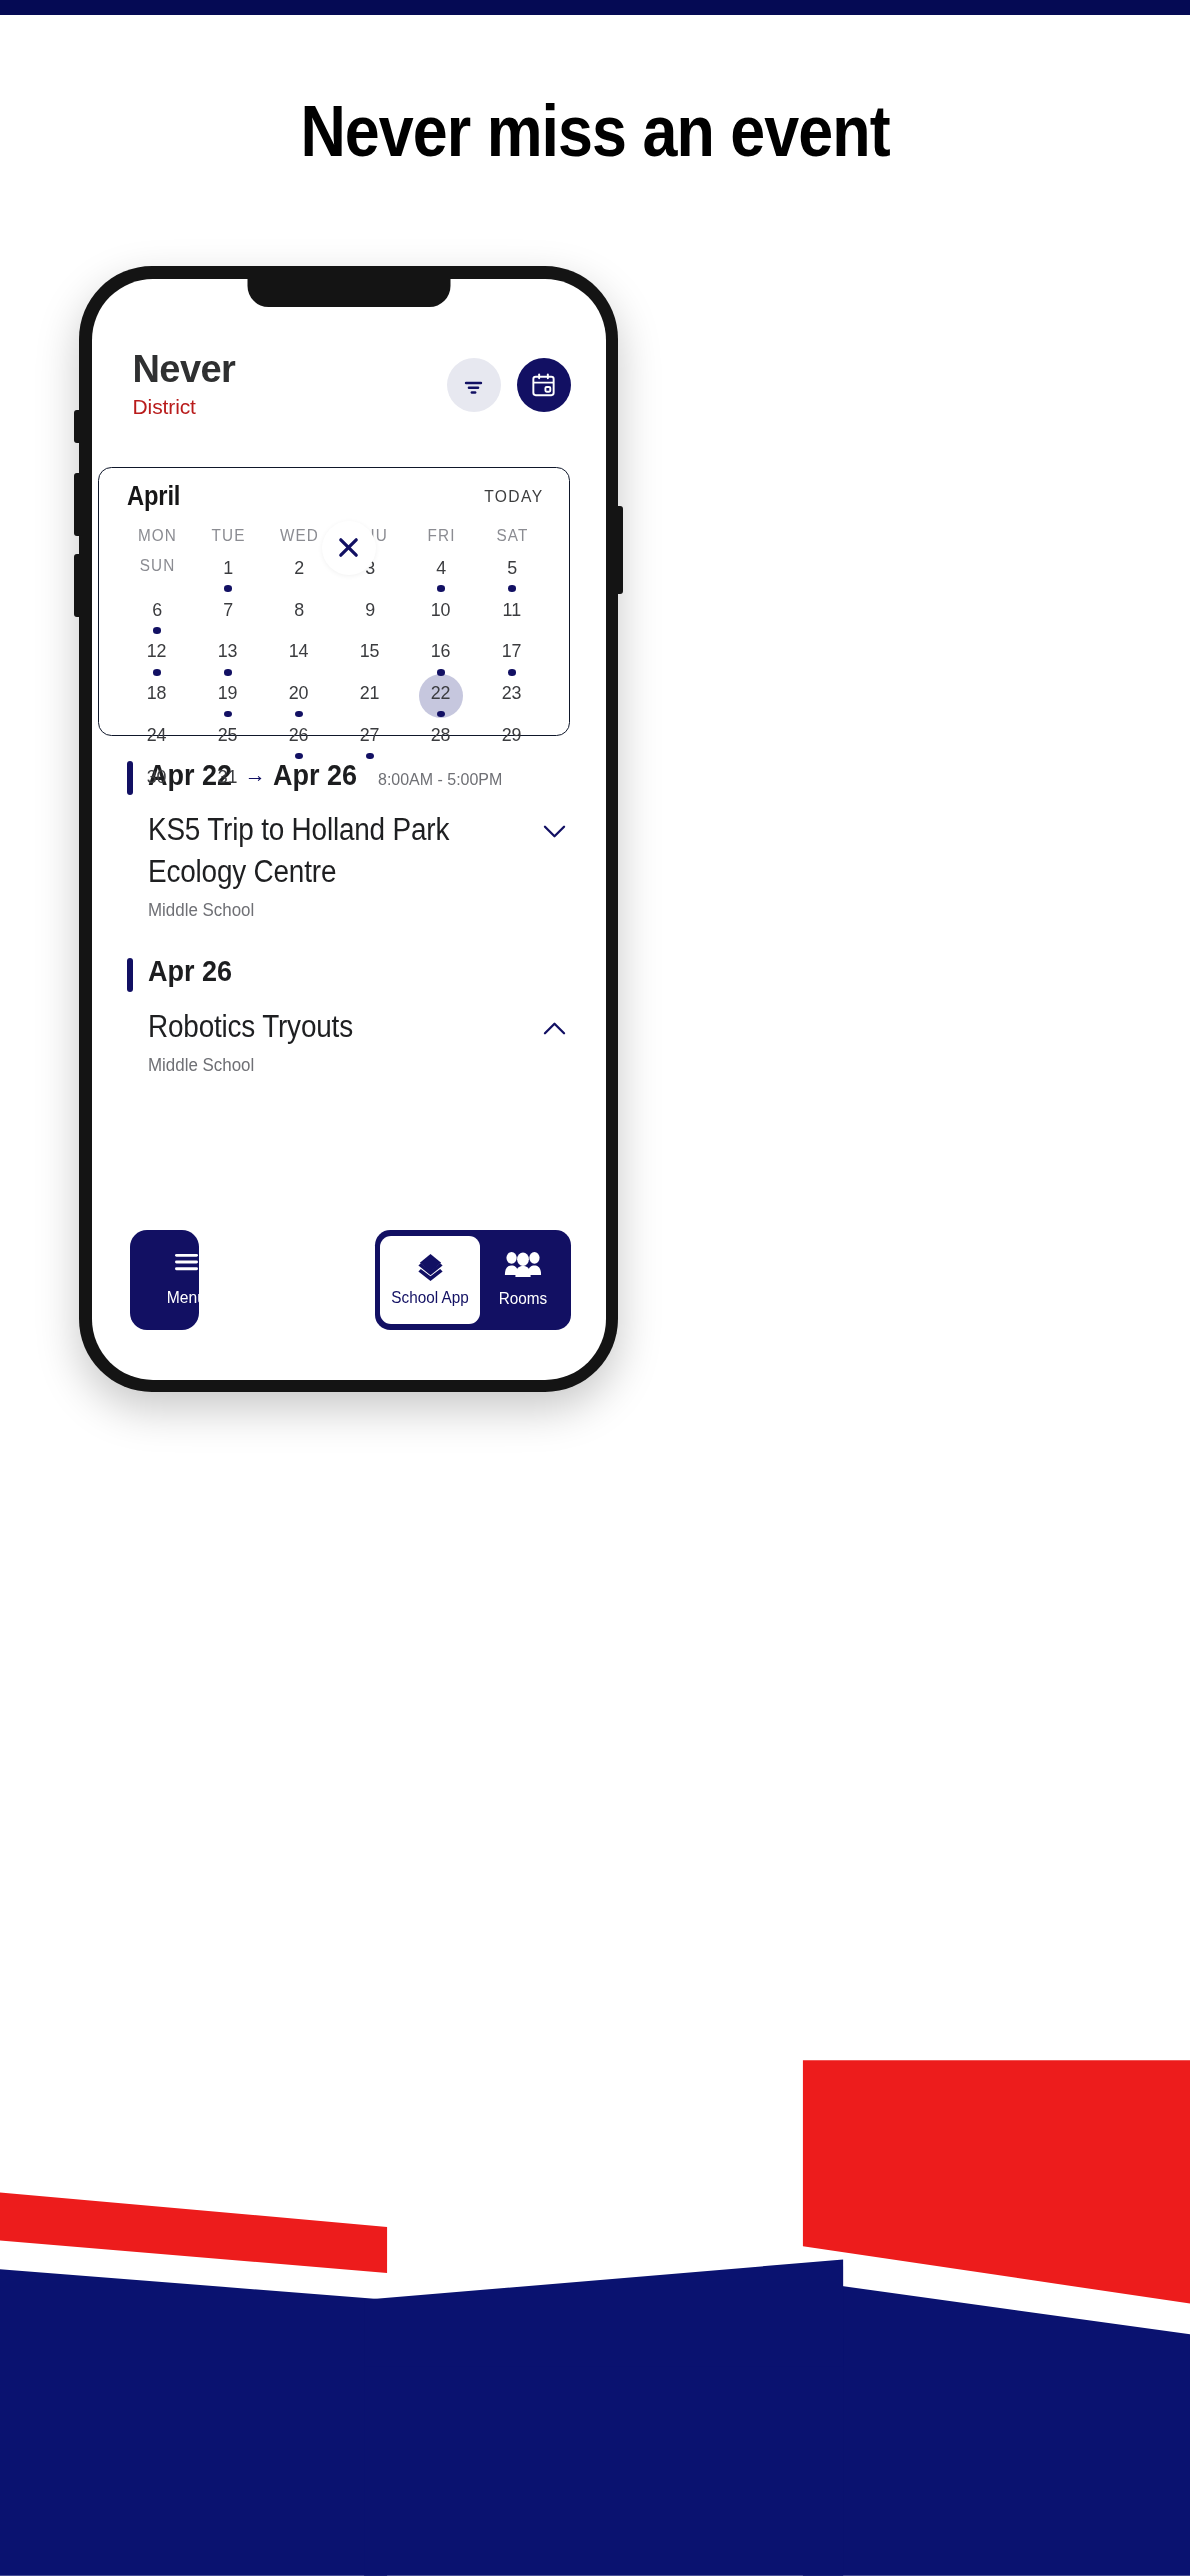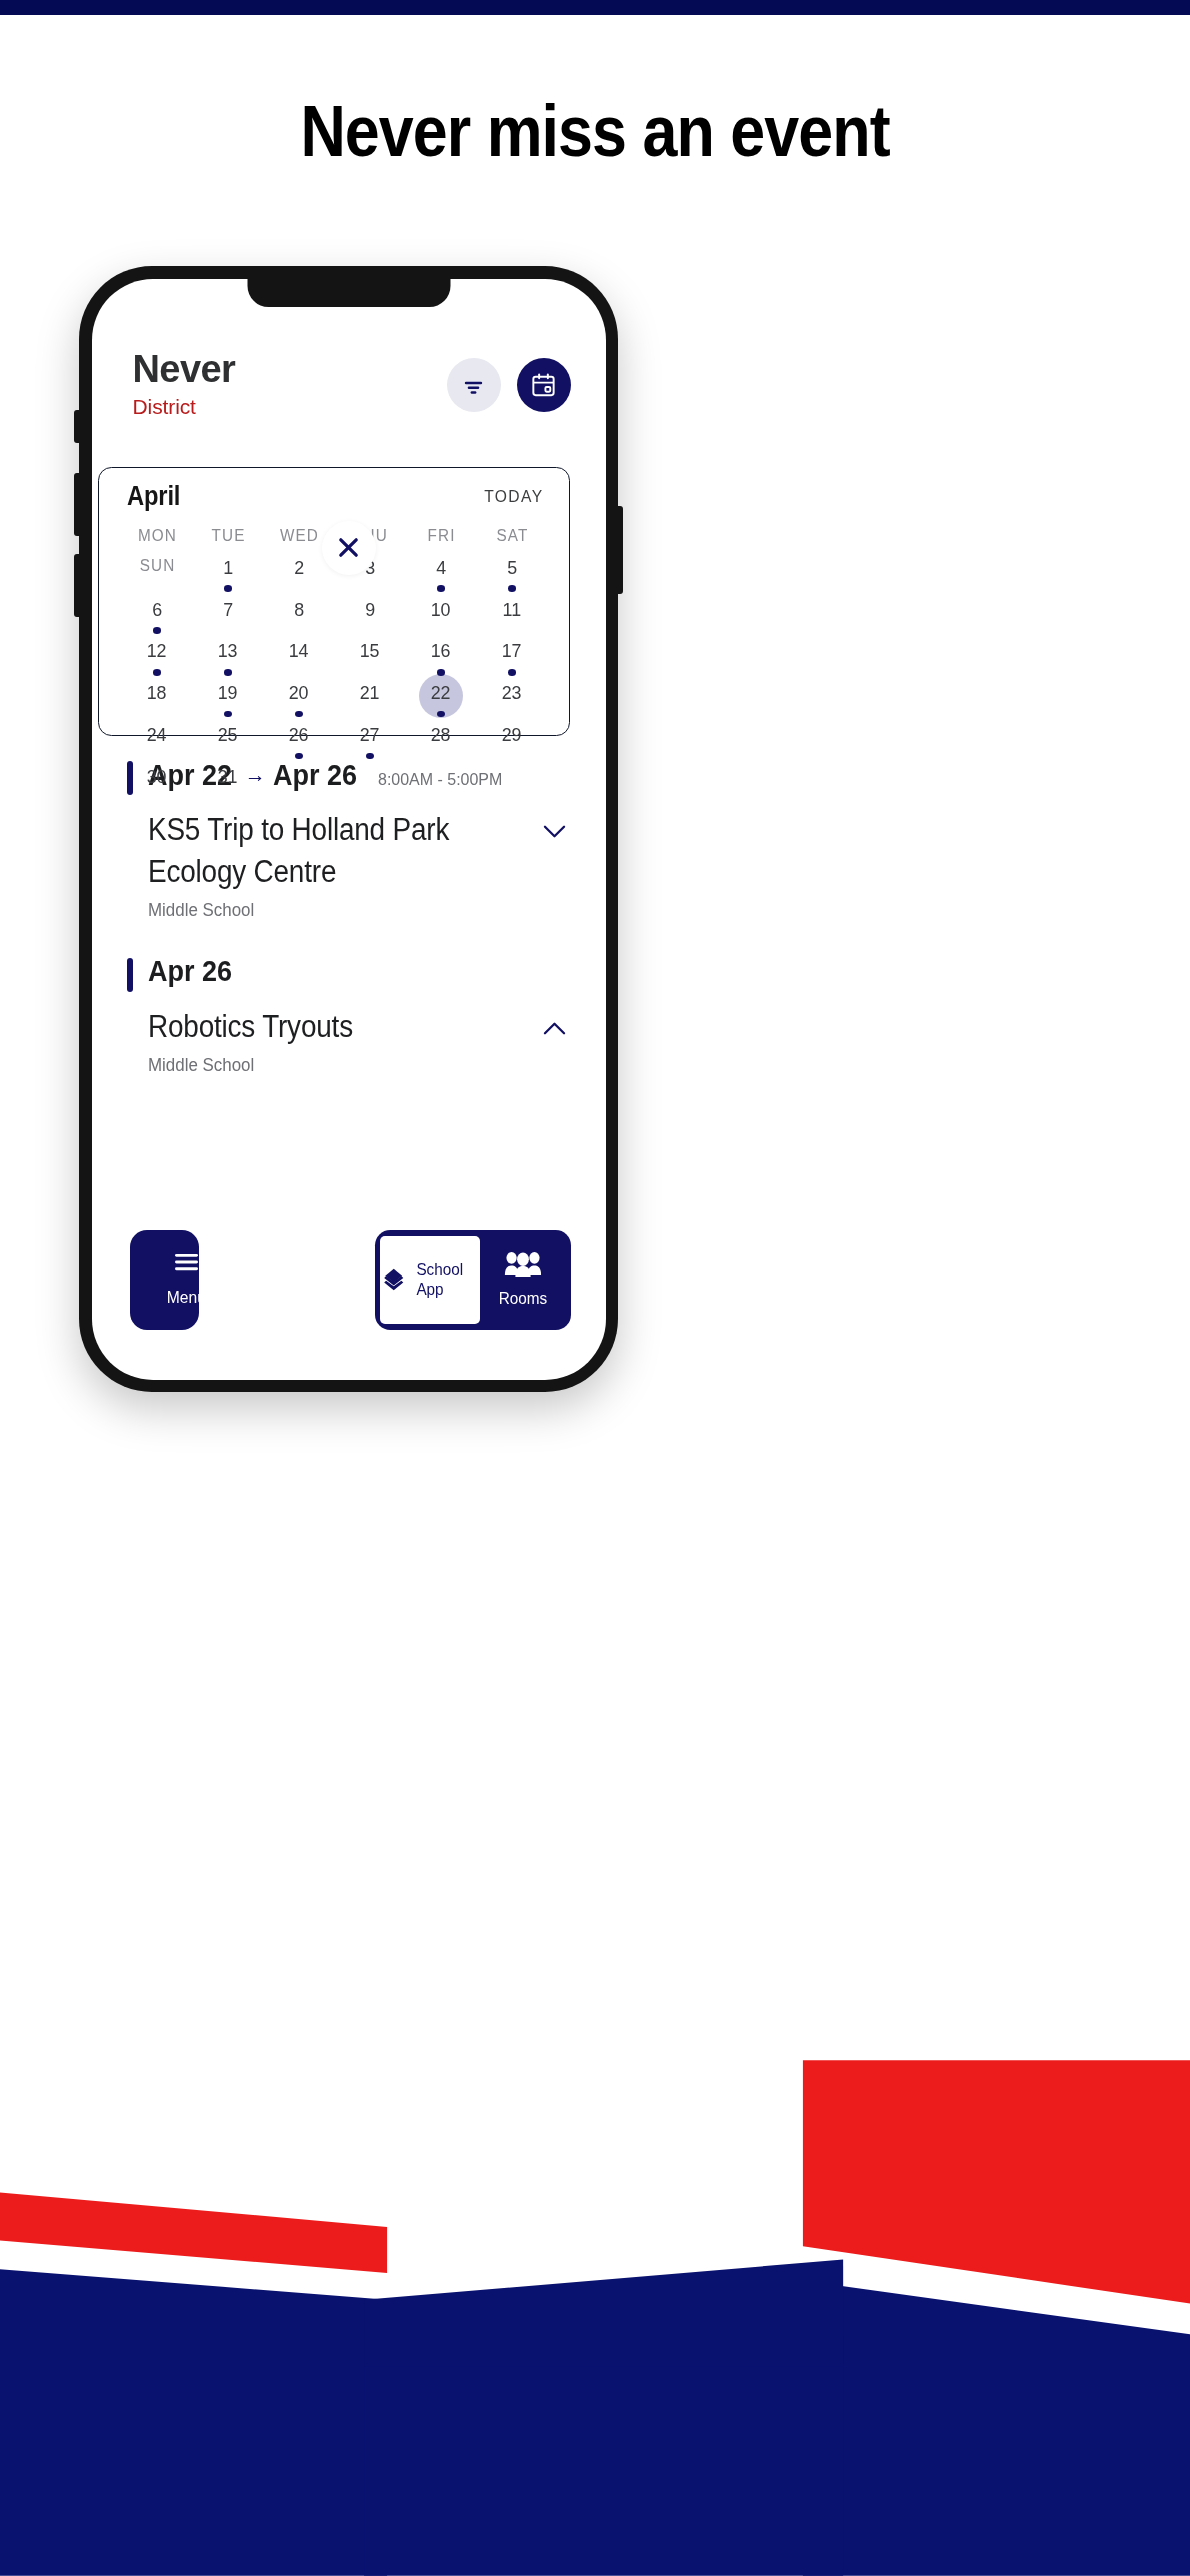--- a/index.html
+++ b/index.html
@@ -209,23 +209,23 @@
   #menu-label { color:#fff; font-size:17px; transform:scaleX(0.92); }
   #right-group {
     position:absolute; right:35px; top:0;
     width:196px; height:100px; border-radius:15.3px;
     background:#121063;
     display:flex; align-items:center;
     padding:5.8px;
     gap:0;
   }
   #school-app-tab {
-    width:100px; height:88px; border-radius:5px;
+    width:100px; height:88px; border-radius:11px;
     background:#ffffff;
-    display:flex; flex-direction:row; align-items:center; justify-content:center;
+    display:flex; flex-direction:column; align-items:center; justify-content:center;
     gap:5px;
   }
   #school-app-label { color:#121063; font-size:17px; transform:scaleX(0.9); }
   #rooms-tab {
     flex:1; height:88px;
     display:flex; flex-direction:column; align-items:center; justify-content:center;
     gap:10.5px;
   }
   #rooms-label { color:#ffffff; font-size:17px; transform:scaleX(0.9); }
 </style>

